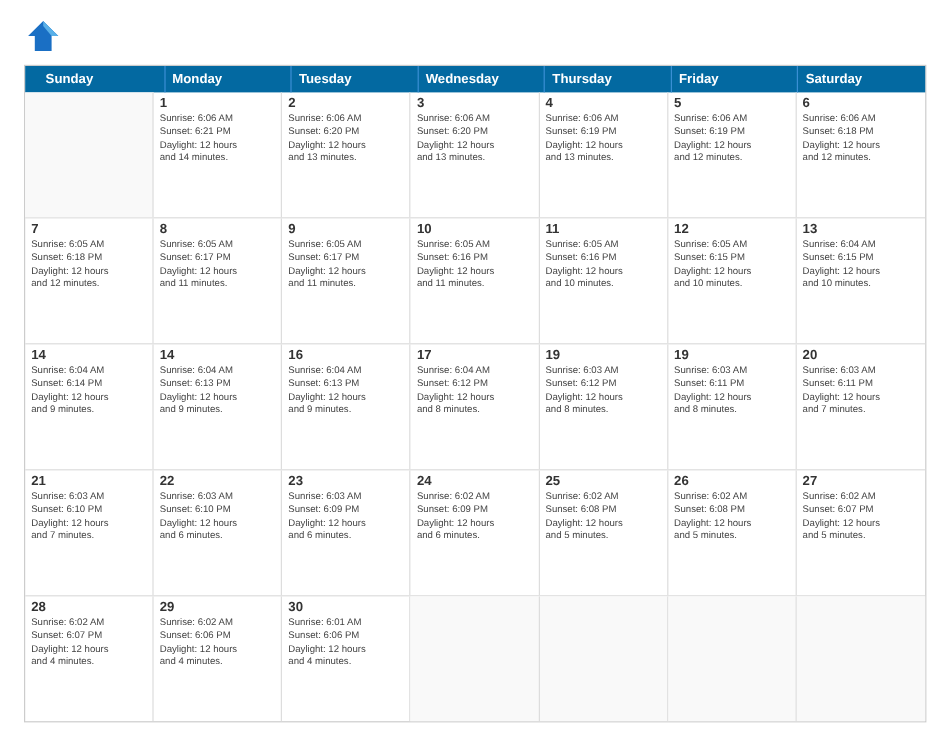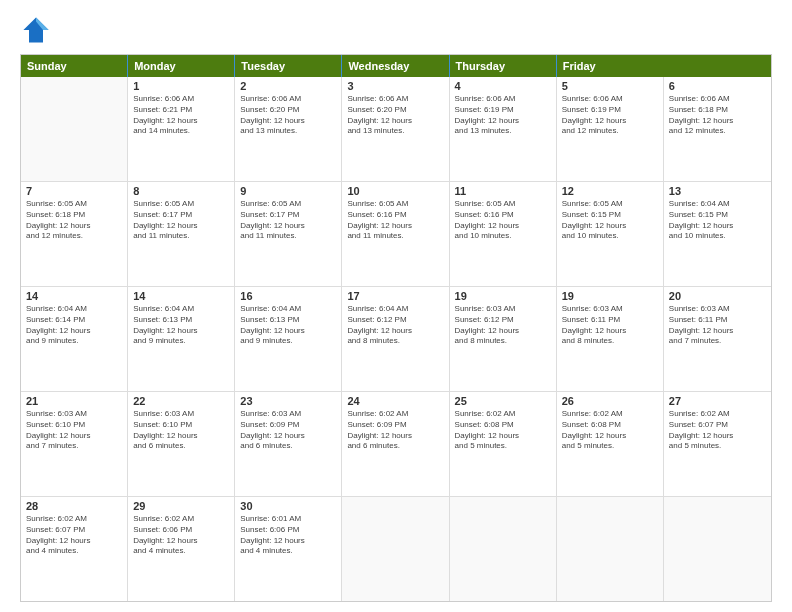--- a/index.html
+++ b/index.html
@@ -62,21 +62,22 @@
     }
     .calendar {
       flex: 1;
       display: flex;
       flex-direction: column;
       border: 1px solid #ccc;
     }
     .cal-header {
       display: grid;
       grid-template-columns: repeat(7, 1fr);
-      background: #4d7c0f;
+      background: #0369a1;
+      padding-left: 11px;
     }
     .cal-header-cell {
       color: #fff;
       font-size: 11px;
       font-weight: bold;
       padding: 5px 6px;
       text-align: left;
       border-right: 1px solid #3a8fd4;
     }
     .cal-header-cell:last-child {
@@ -146,20 +147,21 @@
   </div>
 
   <div class="calendar">
     <div class="cal-header">
     <div class="cal-header-cell">Sunday</div>
         <div class="cal-header-cell">Monday</div>
         <div class="cal-header-cell">Tuesday</div>
         <div class="cal-header-cell">Wednesday</div>
         <div class="cal-header-cell">Thursday</div>
         <div class="cal-header-cell">Friday</div>
+        <div class="cal-header-cell">Saturday</div>
       </div>
     <div class="cal-body">
     <div class="cal-row">
           <div class="cal-cell empty"></div>
           <div class="cal-cell">
             <span class="day-num">1</span>
             <span class="cell-line">Sunrise: 6:06 AM</span>
             <span class="cell-line">Sunset: 6:21 PM</span>
             <span class="cell-line">Daylight: 12 hours</span>
             <span class="cell-line">and 14 minutes.</span>

